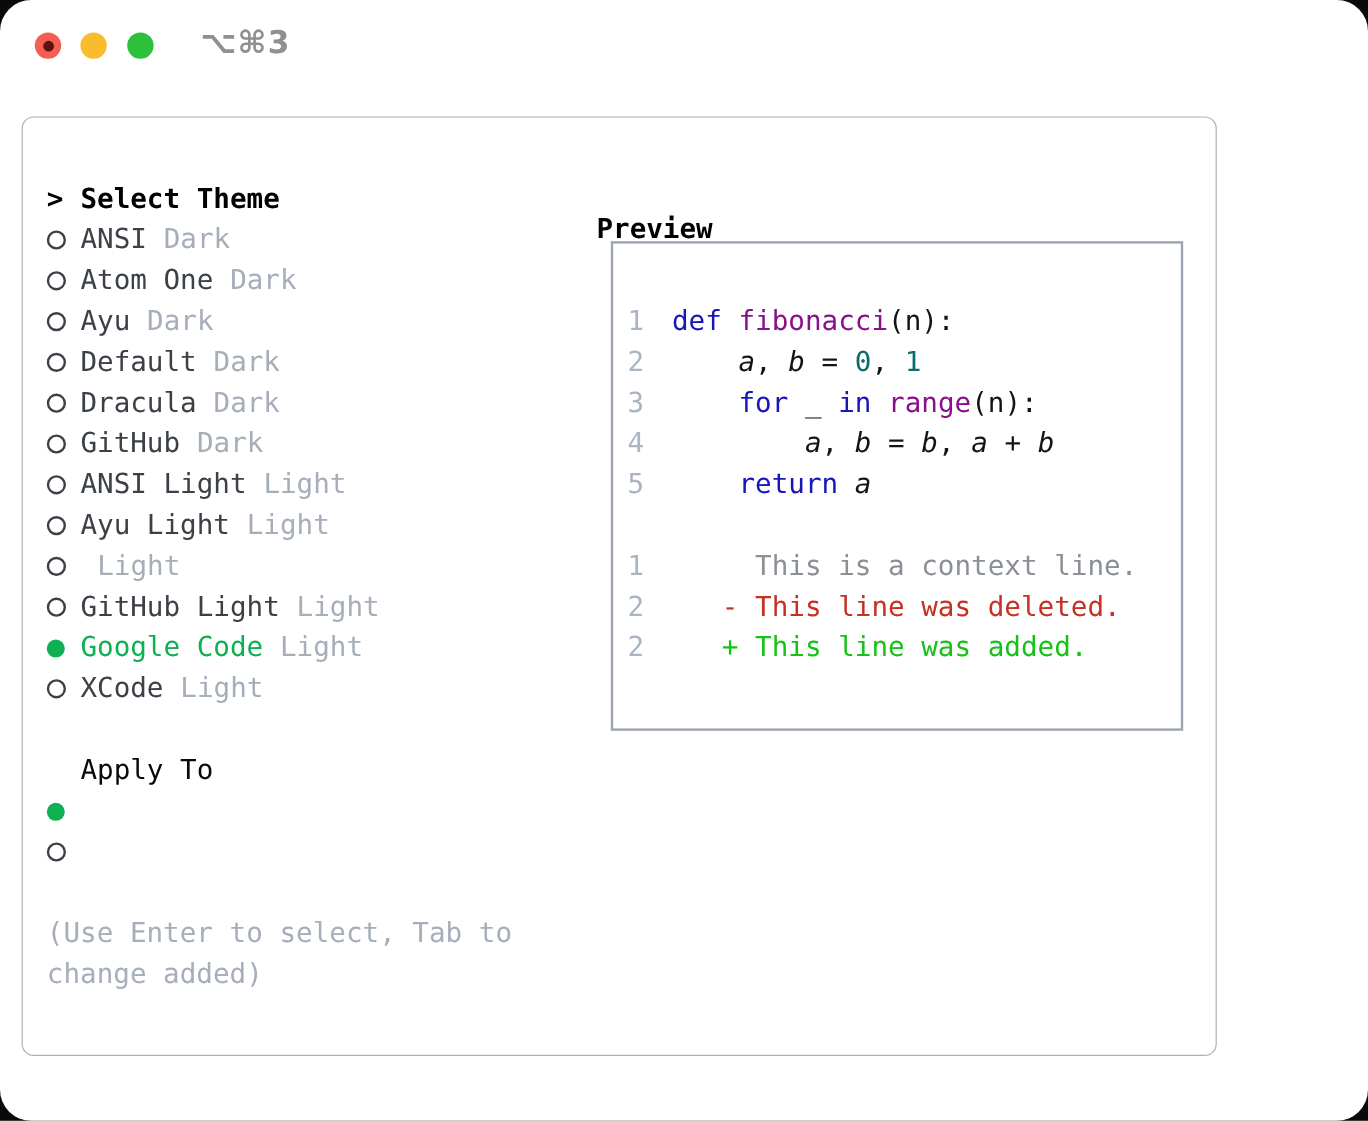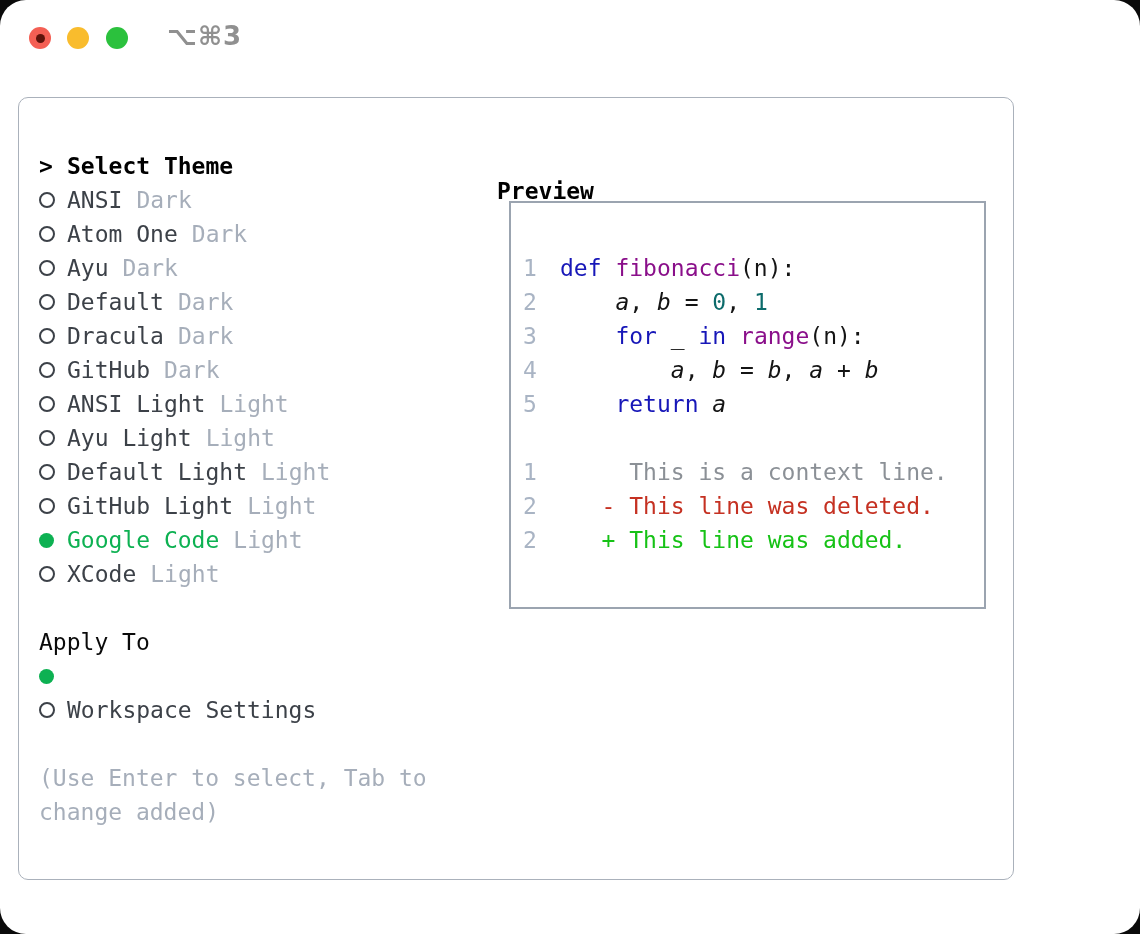--- a/index.html
+++ b/index.html
@@ -36,21 +36,21 @@
   .left-col{position:absolute;left:20px;top:51px;}
   .row{display:flex;align-items:center;height:34px;font-size:23px;white-space:pre;}
   .marker-col{width:28px;flex:none;display:flex;align-items:center;}
   .ring{width:12px;height:12px;border:2px solid var(--ring-gray);border-radius:50%;box-sizing:content-box;}
   .dot{width:15px;height:15px;border-radius:50%;background:var(--accent-green);}
   .hdr-marker{font-weight:700;color:#000;}
   .hdr-label{font-weight:700;color:#000;}
   .iname{color:var(--name-gray);}
   .iname.sel{color:var(--accent-green);}
   .variant{color:var(--variant-gray);margin-left:14px;}
-  .section-label{color:#0a0a0a;}
+  .section-label{color:#0a0a0a;margin-left:28px;}
   .spacer{height:34px;}
   .hint{color:var(--hint-gray);font-size:23px;line-height:34px;white-space:pre;}
   
   .preview-col{position:absolute;left:478px;top:51px;margin-top:25px;}
   .preview-header{height:34px;display:flex;align-items:center;
     font-weight:700;font-size:23px;color:#000;}
   .preview-box{
     position:absolute;left:490px;top:103px;width:477px;height:408px;
     border:2px solid var(--preview-border);box-sizing:border-box;
     padding:48px 0 0 12px;background:#fff;
@@ -92,35 +92,35 @@
 
       <div id="theme-list">
           <div class="row item"><span class="marker-col"><span class="ring"></span></span><span class="iname">ANSI</span><span class="variant">Dark</span></div>
           <div class="row item"><span class="marker-col"><span class="ring"></span></span><span class="iname">Atom One</span><span class="variant">Dark</span></div>
           <div class="row item"><span class="marker-col"><span class="ring"></span></span><span class="iname">Ayu</span><span class="variant">Dark</span></div>
           <div class="row item"><span class="marker-col"><span class="ring"></span></span><span class="iname">Default</span><span class="variant">Dark</span></div>
           <div class="row item"><span class="marker-col"><span class="ring"></span></span><span class="iname">Dracula</span><span class="variant">Dark</span></div>
           <div class="row item"><span class="marker-col"><span class="ring"></span></span><span class="iname">GitHub</span><span class="variant">Dark</span></div>
           <div class="row item"><span class="marker-col"><span class="ring"></span></span><span class="iname">ANSI Light</span><span class="variant">Light</span></div>
           <div class="row item"><span class="marker-col"><span class="ring"></span></span><span class="iname">Ayu Light</span><span class="variant">Light</span></div>
-          <div class="row item"><span class="marker-col"><span class="ring"></span></span><span class="iname">Default Light</span><span class="variant">Light</span></div>
+          <div class="row item"><span class="marker-col"><span class="ring"></span></span><span class="variant">Light</span></div>
           <div class="row item"><span class="marker-col"><span class="ring"></span></span><span class="iname">GitHub Light</span><span class="variant">Light</span></div>
           <div class="row item"><span class="marker-col"><span class="dot"></span></span><span class="iname sel">Google Code</span><span class="variant">Light</span></div>
           <div class="row item"><span class="marker-col"><span class="ring"></span></span><span class="iname">XCode</span><span class="variant">Light</span></div>
         </div>
 
       <div class="spacer"></div>
 
       <div class="row">
         <span class="section-label">Apply To</span>
       </div>
 
       <div id="apply-list">
           <div class="row item"><span class="marker-col"><span class="dot"></span></span></div>
-          <div class="row item"><span class="marker-col"><span class="ring"></span></span><span class="iname">Workspace Settings</span></div>
+          <div class="row item"><span class="marker-col"><span class="ring"></span></span></div>
         </div>
 
       <div class="spacer"></div>
 
       <div class="hint">(Use Enter to select, Tab to</div>
       <div class="hint">change added)</div>
     </div>
 
     <div class="preview-col">
       <div class="preview-header">Preview</div>

